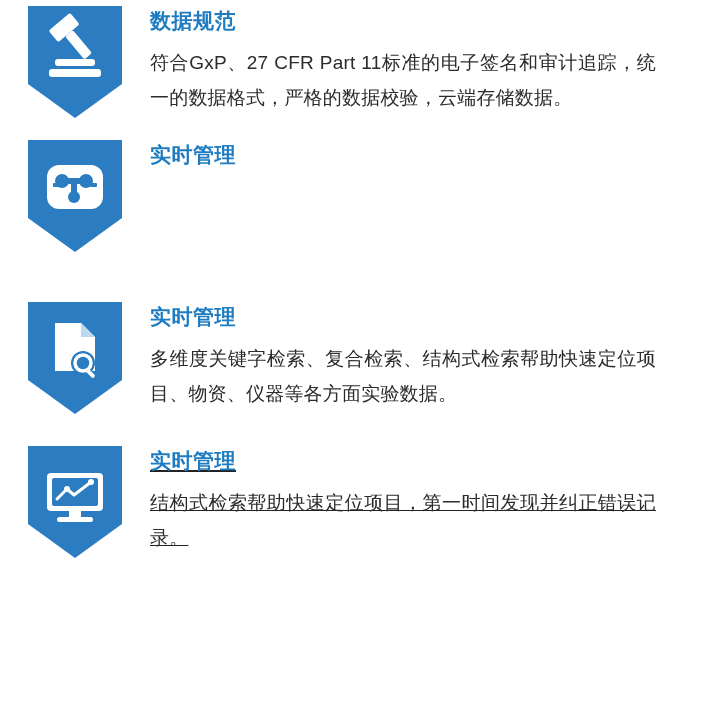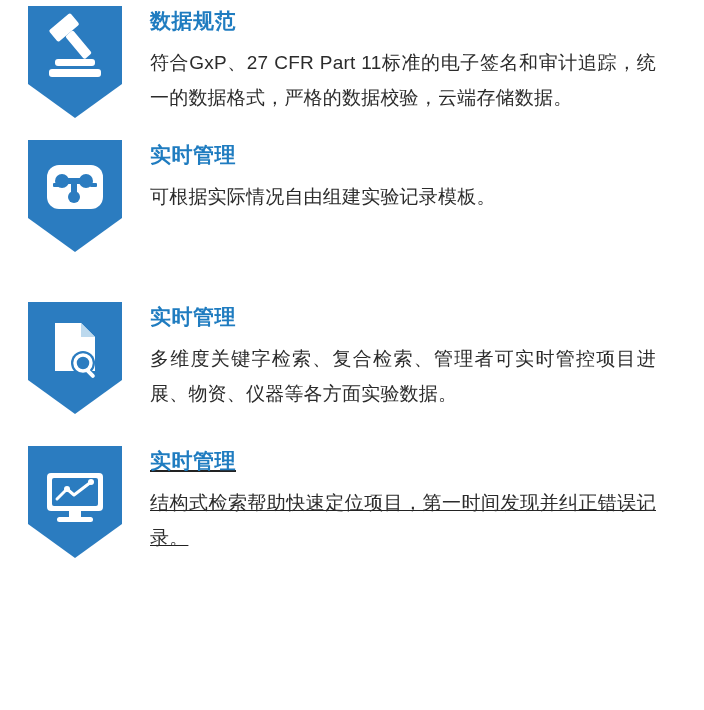--- a/index.html
+++ b/index.html
@@ -112,42 +112,41 @@
             <g fill="#2b7cc0">
               <rect x="-22" y="-4" width="7" height="4" rx="1"></rect>
               <rect x="15" y="-4" width="7" height="4" rx="1"></rect>
             </g>
           </g>
         </svg>
       </div>
     </div>
     <div class="text-col">
       <h3 class="feature-title">实时管理</h3>
-      <p class="feature-desc">可根据实际情况自由组建实验记录模板。</p>
     </div>
   </div>
 
   <div class="feature-row row-2">
     <div class="badge-wrap">
       <div class="badge">
         <svg width="94" height="112" viewBox="0 0 94 112" xmlns="http://www.w3.org/2000/svg">
           <path d="M0 0 H94 V78 L47 112 L0 78 Z" fill="#2b7cc0"></path>
           <g transform="translate(47,47)">
             <path d="M-20 -26 H6 L20 -12 V22 H-20 Z" fill="#ffffff"></path>
             <path d="M6 -26 L20 -12 H6 Z" fill="#bcd9ee"></path>
             <circle cx="8" cy="14" r="12" fill="#2b7cc0"></circle>
             <circle cx="8" cy="14" r="8" fill="none" stroke="#ffffff" stroke-width="3.5"></circle>
             <rect x="13" y="19" width="4" height="11" rx="2" fill="#ffffff" transform="rotate(-45 15 24)"></rect>
           </g>
         </svg>
       </div>
     </div>
     <div class="text-col">
       <h3 class="feature-title">实时管理</h3>
-      <p class="feature-desc">多维度关键字检索、复合检索、管理者可实时管控项目进展、物资、仪器等各方面实验数据。</p>
+      <p class="feature-desc">多维度关键字检索、复合检索、结构式检索帮助快速定位项目、物资、仪器等各方面实验数据。</p>
     </div>
   </div>
 
   <div class="feature-row row-3">
     <div class="badge-wrap">
       <div class="badge">
         <svg width="94" height="112" viewBox="0 0 94 112" xmlns="http://www.w3.org/2000/svg">
           <path d="M0 0 H94 V78 L47 112 L0 78 Z" fill="#2b7cc0"></path>
           <g transform="translate(47,47)">
             <rect x="-28" y="-20" width="56" height="38" rx="4" fill="#ffffff"></rect>

